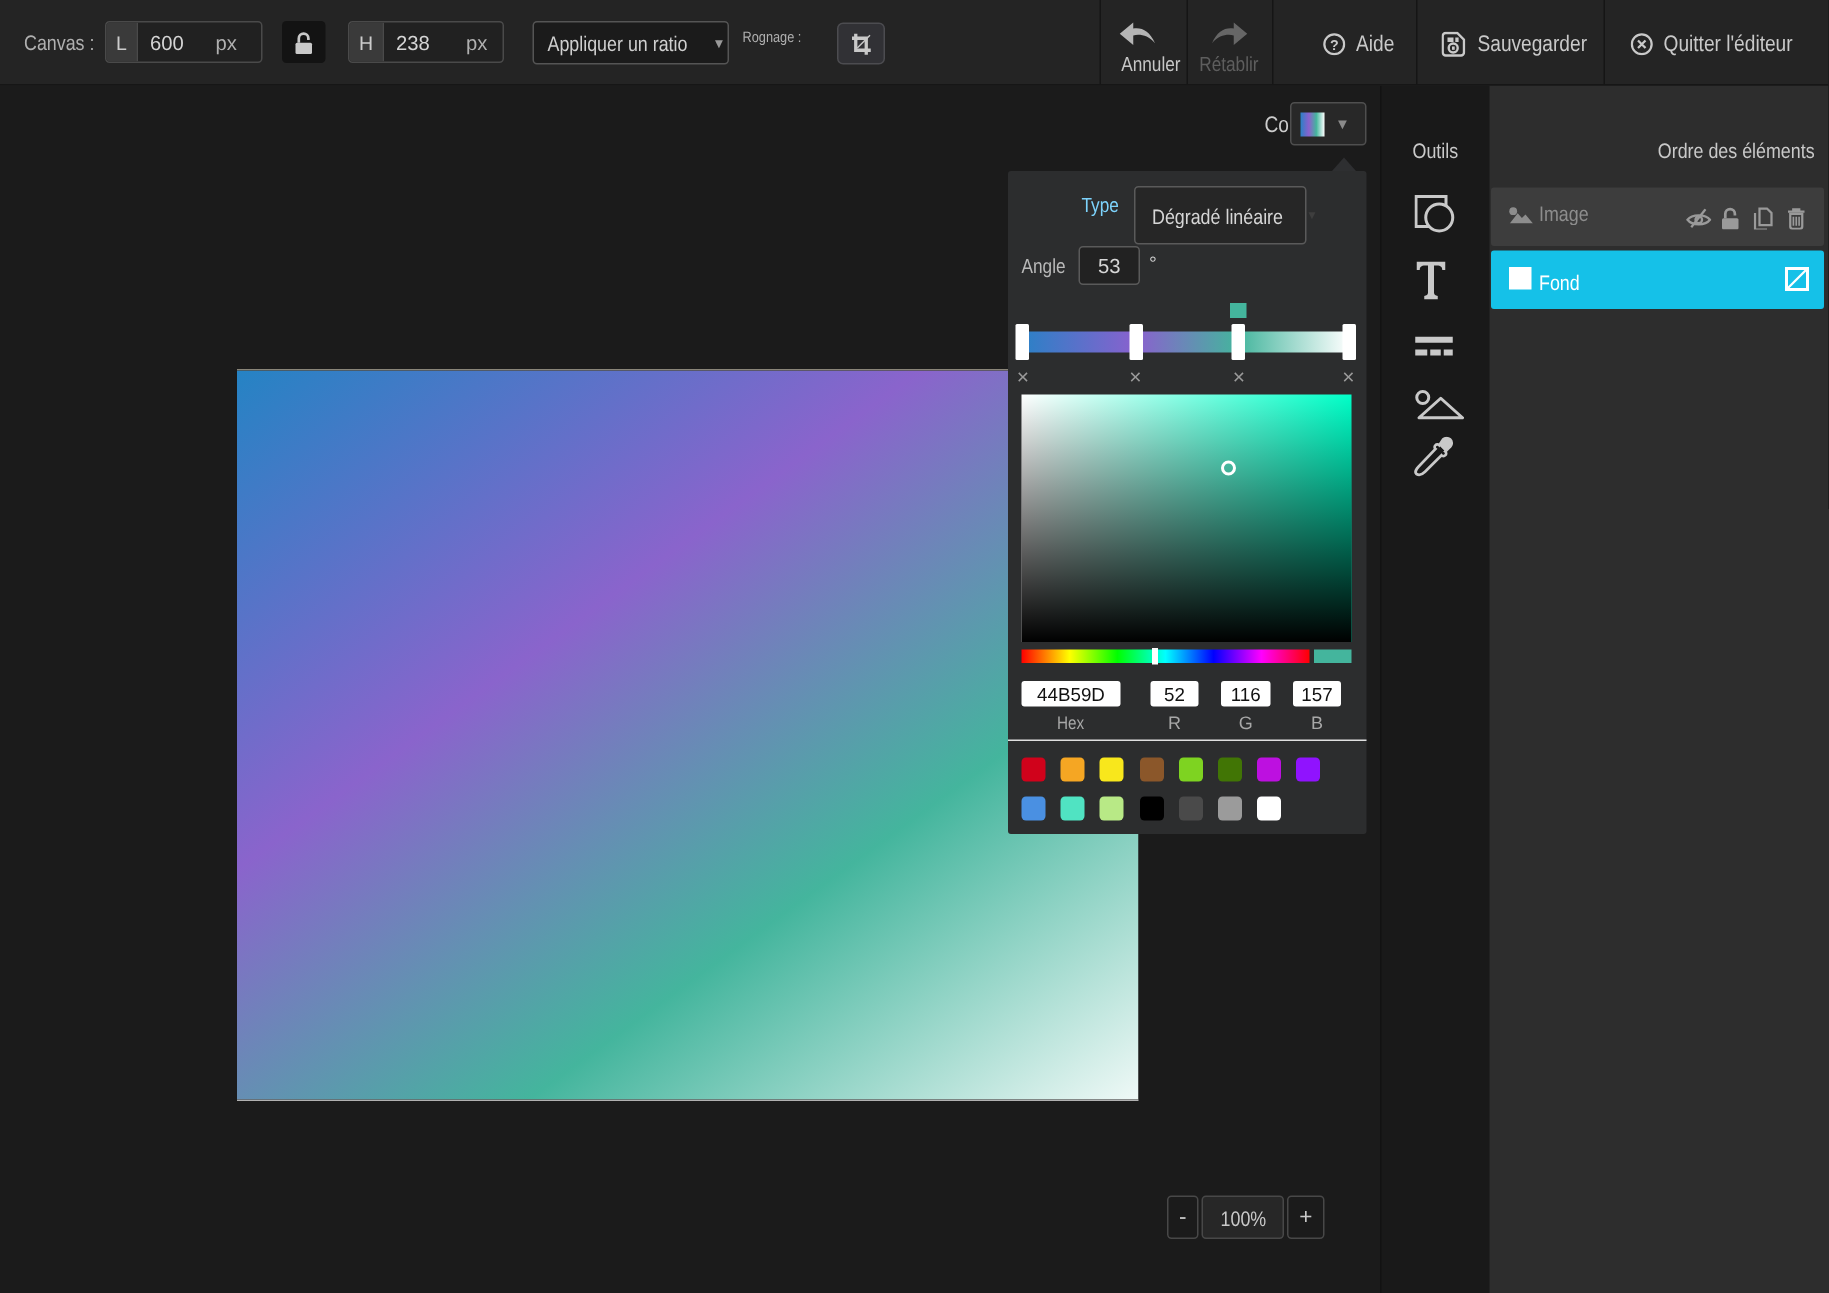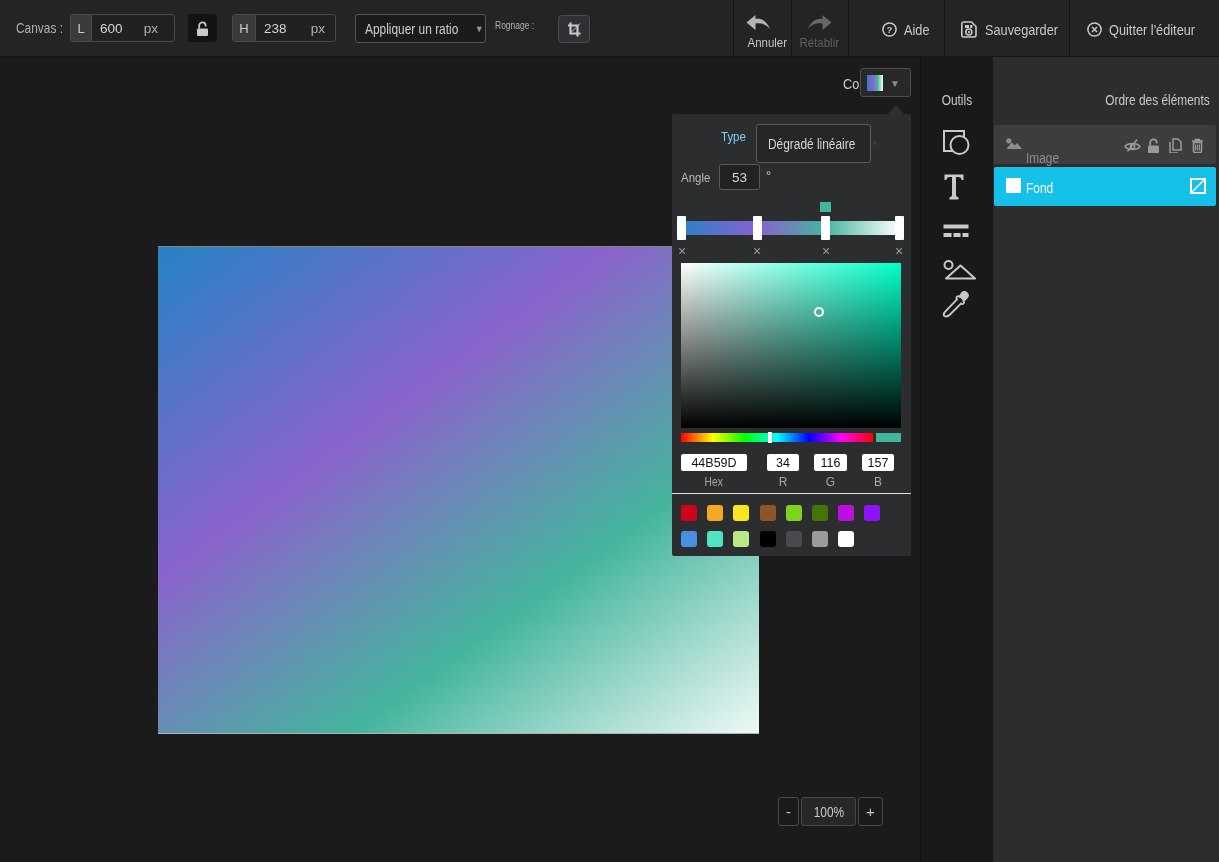--- a/index.html
+++ b/index.html
@@ -151,21 +151,21 @@
 <div class="abs" style="left:892px; top:243px; width:14px; text-align:center; font-size:14px; color:#9a9a9a;">×</div>
 
 <div class="abs" style="left:681px; top:263px; width:220px; height:165px; background:linear-gradient(to top, #000000, rgba(0,0,0,0)), linear-gradient(to right, #ffffff, hsl(167,100%,50%));"></div>
 <div class="abs" style="left:814px; top:307px; width:10px; height:10px; border:2px solid #ffffff; border-radius:50%;"></div>
 
 <div class="abs" style="left:681px; top:433px; width:192px; height:9px; background:linear-gradient(to right, #ff0000 0%, #ffff00 16.7%, #00ff00 33.3%, #00ffff 50%, #0000ff 66.7%, #ff00ff 83.3%, #ff0000 100%);"></div>
 <div class="abs" style="left:768px; top:432px; width:4px; height:11px; background:#ffffff;"></div>
 <div class="abs" style="left:876px; top:433px; width:25px; height:9px; background:#44b59d;"></div>
 
 <div class="abs" style="left:681px; top:454px; width:66px; height:17px; background:#ffffff; border-radius:2px; display:flex; align-items:center; justify-content:center; color:#111; font-size:12.5px;">44B59D</div>
-<div class="abs" style="left:767px; top:454px; width:32px; height:17px; background:#ffffff; border-radius:2px; display:flex; align-items:center; justify-content:center; color:#111; font-size:12.5px;">34</div>
+<div class="abs" style="left:767px; top:454px; width:32px; height:17px; background:#ffffff; border-radius:2px; display:flex; align-items:center; justify-content:center; color:#111; font-size:12.5px;">52</div>
 <div class="abs" style="left:814px; top:454px; width:33px; height:17px; background:#ffffff; border-radius:2px; display:flex; align-items:center; justify-content:center; color:#111; font-size:12.5px;">116</div>
 <div class="abs" style="left:862px; top:454px; width:32px; height:17px; background:#ffffff; border-radius:2px; display:flex; align-items:center; justify-content:center; color:#111; font-size:12.5px;">157</div>
 <div class="abs" style="left:681px; top:475px; width:66px; text-align:center; font-size:12px; color:#a8a8a8;"><span class="cxc">Hex</span></div>
 <div class="abs" style="left:767px; top:475px; width:32px; text-align:center; font-size:12px; color:#a8a8a8;">R</div>
 <div class="abs" style="left:814px; top:475px; width:33px; text-align:center; font-size:12px; color:#a8a8a8;">G</div>
 <div class="abs" style="left:862px; top:475px; width:32px; text-align:center; font-size:12px; color:#a8a8a8;">B</div>
 
 <div class="abs" style="left:672px; top:493px; width:239px; height:1px; background:#e0e0e0;"></div>
 
 <div class="abs" style="left:681px; top:505px; width:16px; height:16px; border-radius:3px; background:#d0021b;"></div>
@@ -224,21 +224,21 @@
 
 <div class="abs" style="left:993px; top:92px; width:226px; text-align:right; font-size:14px; color:#c9c9c9;"><span class="cxc">Ordre des éléments</span></div>
 
 <div class="abs" style="left:994px; top:125px; width:222px; height:39px; background:#3d3d3d; border-radius:2px;">
   <div class="abs" style="left:12px; top:13px;">
     <svg width="16" height="11" viewBox="0 0 16 11">
       <circle cx="2.8" cy="2.8" r="2.6" fill="#8d8d8d"></circle>
       <path d="M0.5,11 L5.8,4.2 L8.6,7.4 L11,5 L16,11 Z" fill="#8d8d8d"></path>
     </svg>
   </div>
-  <div class="abs" style="left:32px; top:25px; font-size:14px; color:#8d8d8d;"><span class="cx">Image</span></div>
+  <div class="abs" style="left:32px; top:9px; font-size:14px; color:#8d8d8d;"><span class="cx">Image</span></div>
 
   <div class="abs" style="left:130px; top:14px;">
     <svg width="17" height="13" viewBox="0 0 17 13">
       <path d="M1,7.5 C4,3.5 13,3.5 16,7.5 C13,11.5 4,11.5 1,7.5 Z" fill="none" stroke="#9a9a9a" stroke-width="1.5"></path>
       <circle cx="8.5" cy="7.5" r="2.2" fill="none" stroke="#9a9a9a" stroke-width="1.5"></circle>
       <line x1="3.5" y1="12.5" x2="13" y2="0.5" stroke="#9a9a9a" stroke-width="1.5"></line>
     </svg>
   </div>
 
   <div class="abs" style="left:153px; top:13px;">

